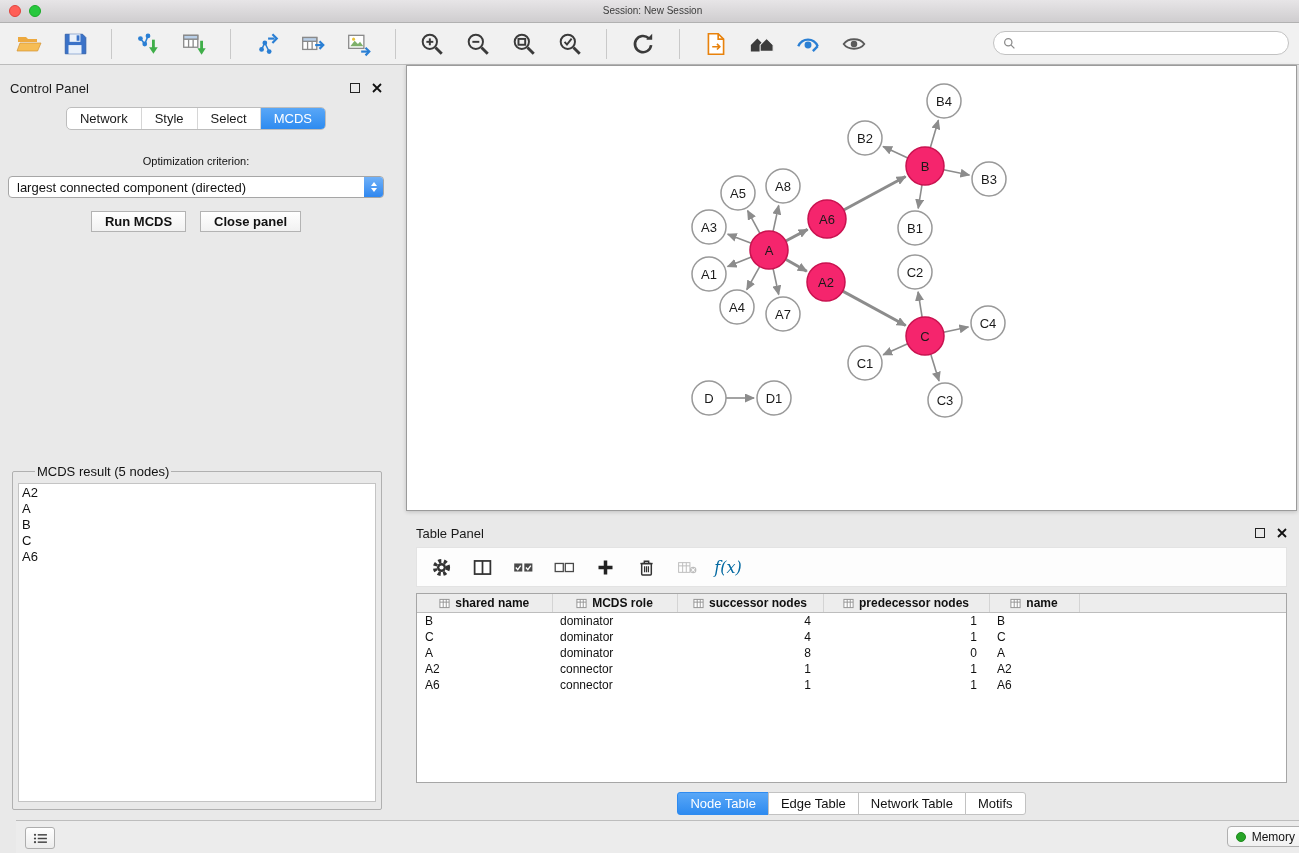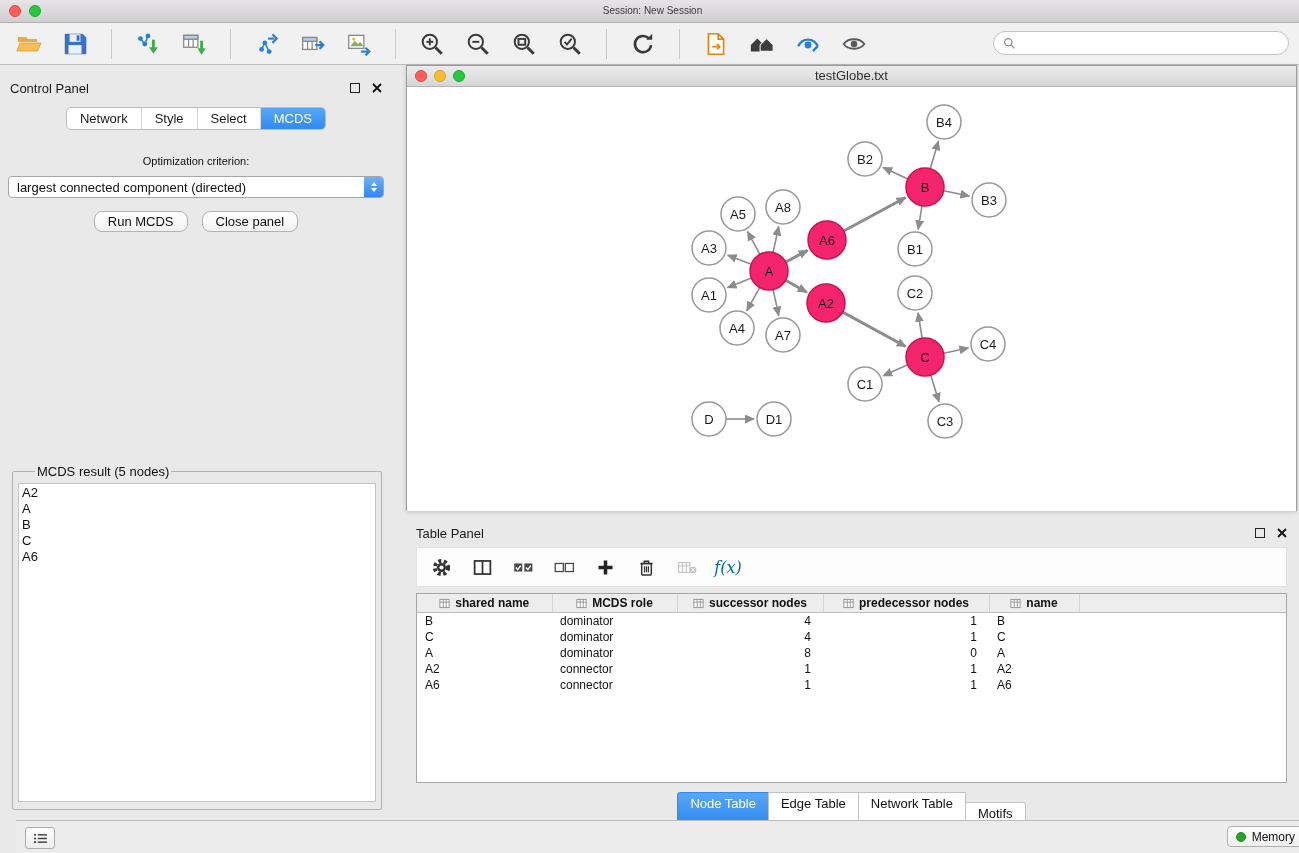--- a/index.html
+++ b/index.html
@@ -33,21 +33,21 @@
   .seg{padding:3px 13px;font-size:13px;color:#1a1a1a;border-left:1px solid #d6d6d6;cursor:default;}
   .seg:first-child{border-left:none;}
   .seg.active{background:linear-gradient(#59a7f7,#2e8bf0);color:#fff;}
   .opt-label{margin-top:25px;text-align:center;font-size:11px;color:#111;}
   .dropdown{margin:9px auto 0;width:376px;height:22px;border:1px solid #a6a6a6;border-radius:4px;background:#fff;display:flex;align-items:center;box-sizing:border-box;}
   .dd-text{flex:1;font-size:13px;padding-left:8px;white-space:nowrap;overflow:hidden;color:#111;}
   .dd-step{width:19px;height:20px;border-radius:0 3px 3px 0;background:linear-gradient(#70b1f8,#2f87f0);display:flex;flex-direction:column;align-items:center;justify-content:center;gap:2px;}
   .dd-step .up{width:0;height:0;border-left:3.5px solid transparent;border-right:3.5px solid transparent;border-bottom:4.5px solid #fff;}
   .dd-step .down{width:0;height:0;border-left:3.5px solid transparent;border-right:3.5px solid transparent;border-top:4.5px solid #fff;}
   .btn-row{display:flex;justify-content:center;gap:14px;margin-top:13px;}
-  .btn{padding:2px 13px;font-size:13px;border:1px solid #b3b3b3;border-radius:8px;background:linear-gradient(#ffffff,#f1f1f1);color:#111;font-family:inherit;}
+  .btn{padding:2px 13px;font-size:13px;border:1px solid #b3b3b3;border-radius:0;background:linear-gradient(#ffffff,#f1f1f1);color:#111;font-family:inherit;font-weight:bold;}
   fieldset.result-box{position:absolute;left:12px;right:10px;top:388px;height:340px;border:1px solid #b0b0b0;border-radius:2px;margin:0;padding:2px 4px;background:transparent;}
   fieldset.result-box legend{font-size:13px;padding:0 2px;margin-left:18px;color:#111;}
   .result-list{position:absolute;left:5px;right:5px;top:4px;bottom:7px;background:#fff;border:1px solid #c4c4c4;font-size:13px;padding:1px 3px;overflow:hidden;}
   .result-item{height:16px;line-height:16px;color:#111;}
   
   .network-window{position:absolute;left:406px;top:65px;width:891px;height:446px;border:1px solid #9b9b9b;background:#fff;box-sizing:border-box;box-shadow:0 1px 4px rgba(0,0,0,0.18);}
   .nw-titlebar{height:20px;background:linear-gradient(#ececec,#d6d6d6);border-bottom:1px solid #b3b3b3;position:relative;}
   .nw-titlebar .lights{top:4px;left:8px;gap:7px;}
   .nw-title{position:absolute;left:0;right:0;top:0;height:20px;line-height:20px;text-align:center;font-size:13px;color:#2f2f2f;}
   .nw-content{position:relative;width:889px;height:424px;background:#fff;}
@@ -62,21 +62,21 @@
   .tp-table-wrap{margin:6px 10px 0;height:190px;border:1px solid #a6a6a6;background:#fff;overflow:hidden;box-sizing:border-box;}
   table.data{border-collapse:collapse;width:100%;font-size:12px;table-layout:fixed;}
   table.data th{background:#ededed;border-right:1px solid #d4d4d4;border-bottom:1px solid #bdbdbd;font-weight:bold;height:18px;padding:0 4px;font-size:12px;color:#111;}
   table.data th:last-child{border-right:none;}
   .th-inner{display:flex;align-items:center;justify-content:center;gap:5px;white-space:nowrap;overflow:hidden;}
   table.data td{height:16px;padding:0 8px;color:#111;white-space:nowrap;overflow:hidden;}
   table.data td.num{text-align:right;padding-right:12px;}
   .tp-tabs{display:flex;justify-content:center;margin-top:9px;}
   .tp-tab{padding:3px 12px;font-size:13px;background:#fff;border:1px solid #c2c2c2;margin-left:-1px;color:#111;cursor:default;}
   .tp-tab:first-child{border-radius:3px 0 0 3px;margin-left:0;}
-  .tp-tab:last-child{border-radius:0 3px 3px 0;margin-top:10px;}
+  .tp-tab:last-child{border-radius:0 3px 3px 0;}
   .tp-tab.active{background:linear-gradient(#59a7f7,#2e8bf0);border-color:#2e8bf0;color:#fff;}
   
   .statusbar{position:absolute;left:0;top:820px;width:1299px;height:33px;background:#ececec;border-top:1px solid #bdbdbd;margin-left:16px;}
   .list-btn{position:absolute;left:9px;top:6px;width:28px;height:20px;border:1px solid #adadad;border-radius:3px;background:linear-gradient(#fff,#ececec);display:flex;align-items:center;justify-content:center;}
   .memory-btn{position:absolute;right:9px;top:5px;height:21px;border:1px solid #b0b0b0;border-radius:4px;background:linear-gradient(#fdfdfd,#f0f0f0);display:flex;align-items:center;padding:0 10px 0 8px;gap:6px;font-size:12px;color:#111;box-sizing:border-box;}
   .mem-dot{width:10px;height:10px;border-radius:50%;background:#27a427;border:1px solid #1d8a1d;box-sizing:border-box;}
 </style>
 </head>
 <body>
 
@@ -280,28 +280,20 @@
         <div class="result-item">A2</div>
         <div class="result-item">A</div>
         <div class="result-item">B</div>
         <div class="result-item">C</div>
         <div class="result-item">A6</div>
       </div>
   </fieldset>
 </div>
 
 <div class="network-window">
-  <div class="nw-titlebar">
-    <div class="lights">
-      <span class="light red"></span>
-      <span class="light yellow"></span>
-      <span class="light green"></span>
-    </div>
-    <div class="nw-title">testGlobe.txt</div>
-  </div>
   <div class="nw-content">
     <svg id="graph-svg" width="889" height="424" viewBox="0 0 889 424">
       <defs>
         <marker id="arrowhead" markerUnits="userSpaceOnUse" markerWidth="10" markerHeight="9" refX="9" refY="4.5" orient="auto">
             <path d="M0,0 L10,4.5 L0,9 z" fill="#8c8c8c"></path>
           </marker>
       </defs>
     <line x1="344.4" y1="191.1" x2="320.6" y2="200.6" stroke="#8c8c8c" stroke-width="1.6" marker-end="url(#arrowhead)"></line>
         <line x1="378.6" y1="193.3" x2="399.8" y2="205.2" stroke="#8c8c8c" stroke-width="3" marker-end="url(#arrowhead)"></line>
         <line x1="344.3" y1="177.2" x2="320.7" y2="168.2" stroke="#8c8c8c" stroke-width="1.6" marker-end="url(#arrowhead)"></line>

